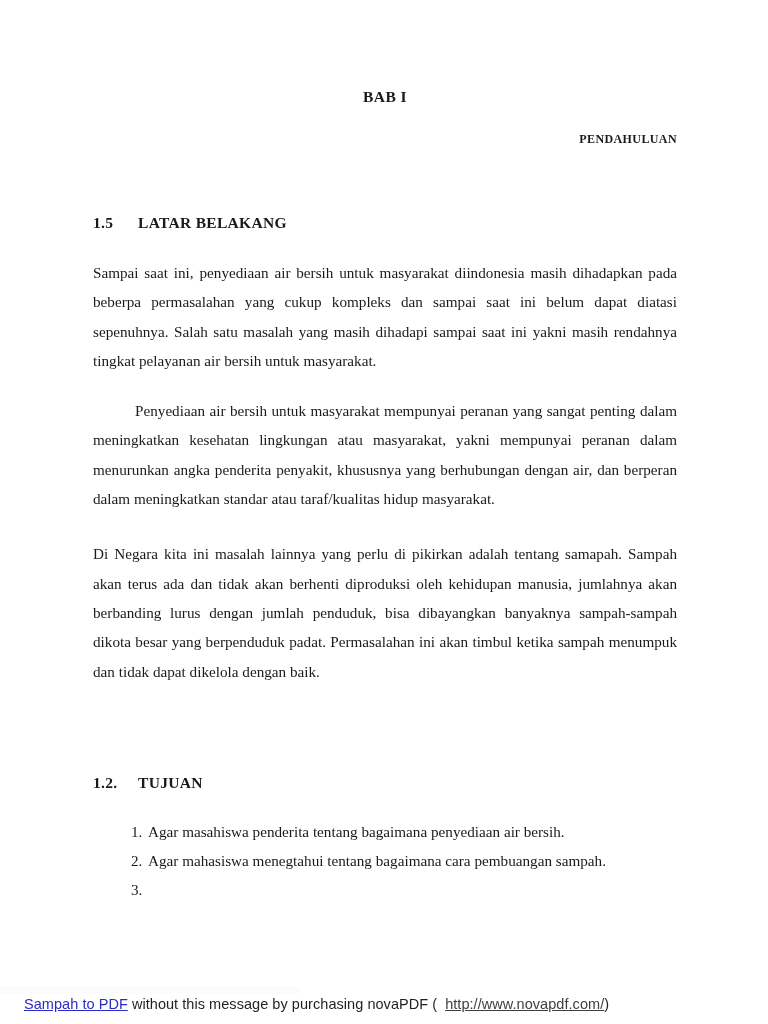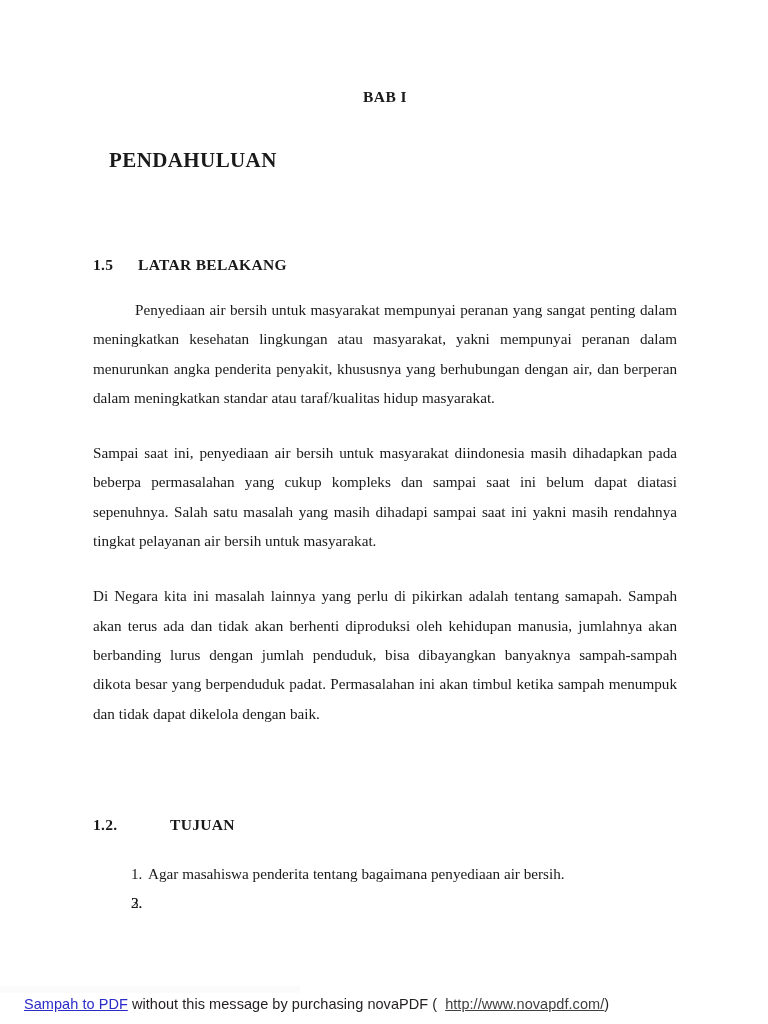--- a/index.html
+++ b/index.html
@@ -35,25 +35,25 @@
   
   .chapter-title {
     text-align: center;
     font-weight: bold;
     font-size: 15.5px;
     letter-spacing: 0.4px;
     margin: 0;
     padding-top: 88px;
   }
   .chapter-subtitle {
-    text-align: left;
+    text-align: right;
     font-weight: bold;
-    font-size: 21px;
+    font-size: 12px;
     letter-spacing: 0.4px;
-    margin: 16px;
+    margin: 0;
     padding-top: 26px;
   }
 
   
   .section-heading {
     font-weight: bold;
     font-size: 15.5px;
     letter-spacing: 0.3px;
     margin: 0;
     display: flex;
@@ -61,21 +61,20 @@
   .section-heading .sec-num {
     display: inline-block;
     width: 45px;
     flex: 0 0 45px;
   }
   #section-latar-belakang {
     padding-top: 67px;
   }
   #section-tujuan {
     padding-top: 88px;
-    gap: 32px;
   }
 
   
   .body-par {
     font-size: 15.2px;
     line-height: 29.3px;
     text-align: justify;
     text-justify: inter-word;
     margin: 0;
     hyphens: none;
@@ -144,34 +143,34 @@
 
     <h1 class="chapter-title">BAB I</h1>
 
     <h2 class="chapter-subtitle">PENDAHULUAN</h2>
 
     <h3 class="section-heading" id="section-latar-belakang">
       <span class="sec-num">1.5</span>
       <span>LATAR BELAKANG</span>
     </h3>
 
+    <p class="body-par" id="par-2">Sampai saat ini, penyediaan air bersih untuk masyarakat diindonesia masih dihadapkan pada beberpa permasalahan yang cukup kompleks dan sampai saat ini belum dapat diatasi sepenuhnya. Salah satu masalah yang masih dihadapi sampai saat ini yakni masih rendahnya tingkat pelayanan air bersih untuk masyarakat.</p>
+
     <p class="body-par" id="par-1">Penyediaan air bersih untuk masyarakat mempunyai peranan yang sangat penting dalam meningkatkan kesehatan lingkungan atau masyarakat, yakni mempunyai peranan dalam menurunkan angka penderita penyakit, khususnya yang berhubungan dengan air, dan berperan dalam meningkatkan standar atau taraf/kualitas hidup masyarakat.</p>
-
-    <p class="body-par" id="par-2">Sampai saat ini, penyediaan air bersih untuk masyarakat diindonesia masih dihadapkan pada beberpa permasalahan yang cukup kompleks dan sampai saat ini belum dapat diatasi sepenuhnya. Salah satu masalah yang masih dihadapi sampai saat ini yakni masih rendahnya tingkat pelayanan air bersih untuk masyarakat.</p>
 
     <p class="body-par" id="par-3">Di Negara kita ini masalah lainnya yang perlu di pikirkan adalah tentang samapah. Sampah akan terus ada dan tidak akan berhenti diproduksi oleh kehidupan manusia, jumlahnya akan berbanding lurus dengan jumlah penduduk, bisa dibayangkan banyaknya sampah-sampah dikota besar yang berpenduduk padat. Permasalahan ini akan timbul ketika sampah menumpuk dan tidak dapat dikelola dengan baik.</p>
 
     <h3 class="section-heading" id="section-tujuan">
       <span class="sec-num">1.2.</span>
       <span>TUJUAN</span>
     </h3>
 
     <ul class="goal-list" id="goal-list">
         <li><span class="num">1.</span><span>Agar masahiswa penderita tentang bagaimana penyediaan air bersih.</span></li>
-        <li><span class="num">2.</span></li>
+        <li><span class="num">2.</span><span>Agar mahasiswa menegtahui tentang bagaimana cara pembuangan sampah.</span></li>
         <li><span class="num">3.</span></li>
       </ul>
 
   </div>
 
   <div class="footer">
     <div class="footer-rule"></div>
     <div class="footer-text">
       <span class="footer-link" style="color: rgb(43, 43, 200);">Sampah to PDF</span><span> without this message by purchasing novaPDF (</span><span class="footer-link" style="color: #404040; margin-left: 8px;">http://www.novapdf.com/</span><span>)</span>
     </div>

